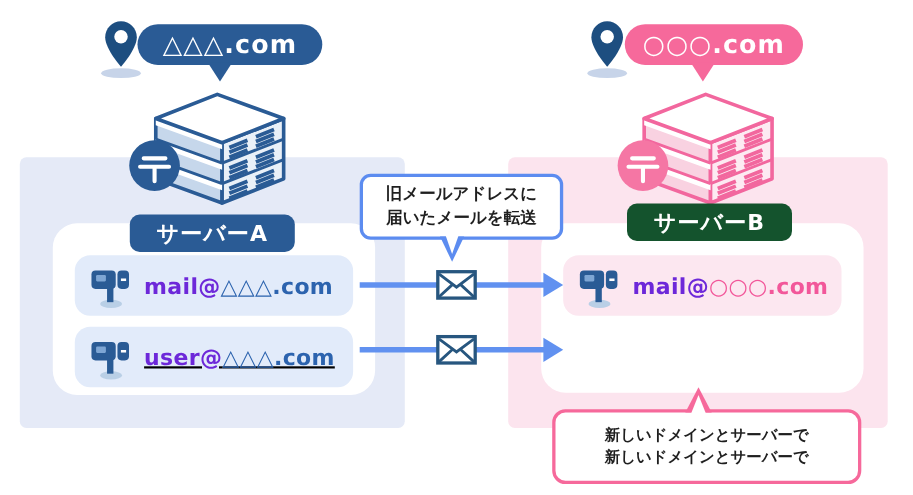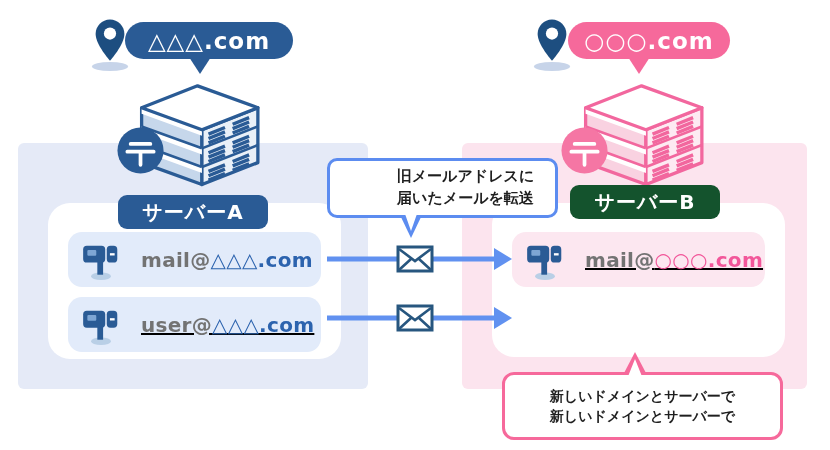--- a/index.html
+++ b/index.html
@@ -14,25 +14,25 @@
   
   .whitebox{position:absolute;background:#fff;border-radius:22px;z-index:2;}
   .box-a{left:48px;top:203px;width:293px;height:156px;}
   .box-b{left:492px;top:203px;width:293px;height:154px;}
   
   .addr-row{position:absolute;width:253px;height:55px;border-radius:14px;display:flex;align-items:center;z-index:3;}
   .row-blue{background:#e2ebfa;}
   .row-pink{background:#fce7f0;}
   .row-a1{left:68px;top:232px;}
   .row-a2{left:68px;top:297px;text-decoration:underline;}
-  .row-b1{left:512px;top:232px;text-decoration:underline;}
+  .row-b1{left:512px;top:232px;}
   .row-b2{left:512px;top:297px;}
   .addr-row svg{margin-left:12px;flex:0 0 auto;}
   .addr-text{margin-left:9px;font-size:20px;letter-spacing:.3px;white-space:nowrap;}
-  .addr-user{color:#737373;margin-left:10px;}
+  .addr-user{color:#6d28d9;}
   .addr-domain-blue{color:#2c63ae;}
   .addr-domain-pink{color:#f2579a;}
   
   .server-badge{position:absolute;width:150px;height:34px;border-radius:9px;color:#fff;
     font-size:20px;display:flex;align-items:center;justify-content:center;z-index:6;letter-spacing:1px;}
   .badge-a{left:118px;top:195px;background:#2a5b95;}
   .badge-b{left:570px;top:185px;background:#14532d;}
   
   .server-svg{position:absolute;z-index:5;}
   .server-a-pos{left:112px;top:78px;}
@@ -53,21 +53,21 @@
   .pill-tail-a{left:64px;border-top:17px solid #2a5b95;}
   .pill-tail-b{left:60px;border-top:17px solid #f6699b;}
   
   .arrows{position:absolute;left:0;top:0;z-index:4;pointer-events:none;}
   .envelope{position:absolute;z-index:5;}
   .env-1{left:396px;top:245px;}
   .env-2{left:396px;top:304px;}
   
   .callout{position:absolute;background:#fff;z-index:9;color:#1f1f1f;text-align:center;
     display:flex;flex-direction:column;justify-content:center;line-height:1.45;}
-  .callout-forward{left:327px;top:158px;width:179px;height:54px;border:3px solid #5c8cf0;border-radius:10px;font-size:15px;padding-left:46px;}
+  .callout-forward{left:327px;top:158px;width:179px;height:54px;border:3px solid #5c8cf0;border-radius:10px;font-size:15px;}
   .callout-create{left:502px;top:372px;width:275px;height:62px;border:3px solid #f6699b;border-radius:12px;font-size:14px;}
   .tail-down-outer{position:absolute;bottom:-23px;left:70px;width:0;height:0;
     border-left:11px solid transparent;border-right:11px solid transparent;border-top:23px solid #5c8cf0;}
   .tail-down-inner{position:absolute;bottom:-16px;left:74px;width:0;height:0;
     border-left:7px solid transparent;border-right:7px solid transparent;border-top:20px solid #fff;}
   .tail-up-outer{position:absolute;top:-23px;left:118px;width:0;height:0;
     border-left:12px solid transparent;border-right:12px solid transparent;border-bottom:23px solid #f6699b;}
   .tail-up-inner{position:absolute;top:-16px;left:122px;width:0;height:0;
     border-left:8px solid transparent;border-right:8px solid transparent;border-bottom:20px solid #fff;}
 </style>

